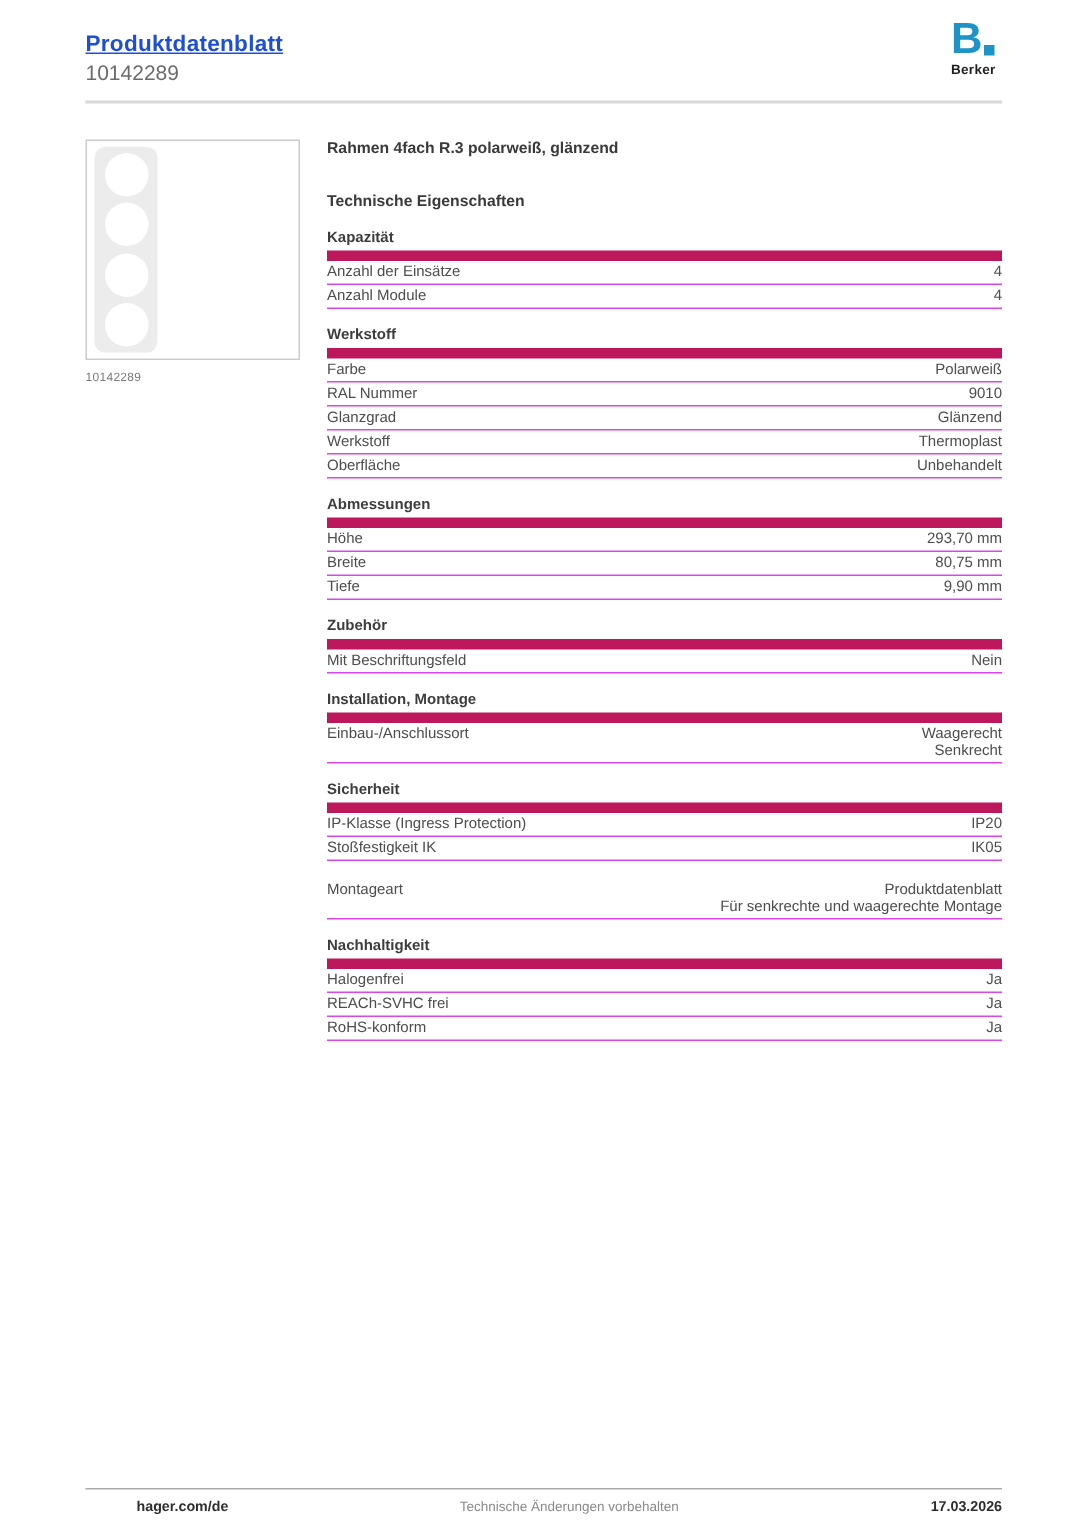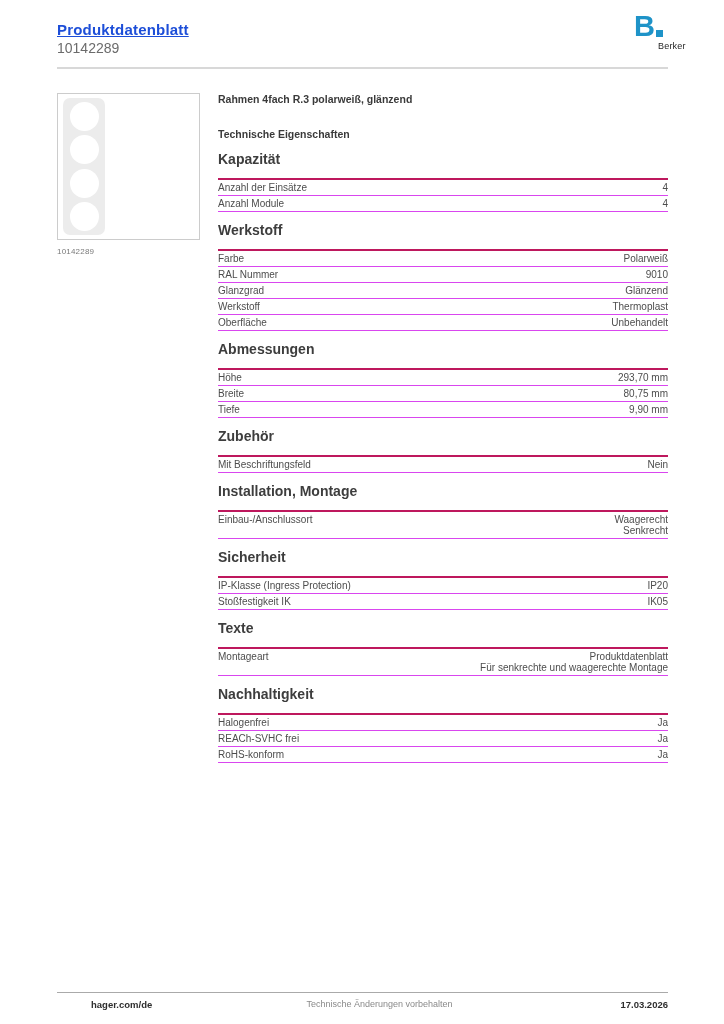--- a/index.html
+++ b/index.html
@@ -14,37 +14,37 @@
 
   
   .header { position:absolute; left:57px; top:21px; }
   .doc-title { font-size:15px; font-weight:bold; color:#1d4ed8; letter-spacing:.2px;text-decoration:underline; }
   .doc-number { font-size:14px; color:#6b6b6b; margin-top:2px; }
   .header-rule { position:absolute; left:57px; right:56px; top:67px; height:2px; background:#d8d8d8; }
 
   .logo { position:absolute; right:58px; top:12px; text-align:left; width:32px; }
   .logo-mark { font-size:29px; font-weight:bold; color:#1e93c8; line-height:28px; letter-spacing:-1px; display:flex; align-items:flex-end; }
   .logo-dot { display:inline-block; width:7px; height:7px; background:#1e93c8; margin-left:2px; margin-bottom:3px; }
-  .logo-name { font-size:9px; font-weight:normal; color:#1f1f1f; margin-top:1px; letter-spacing:.2px;margin-left:24px; }
+  .logo-name { font-size:9px; font-weight:bold; color:#1f1f1f; margin-top:1px; letter-spacing:.2px; }
 
   
   .product-figure { position:absolute; left:57px; top:93px; width:143px; }
   .product-image-box { width:143px; height:147px; border:1px solid #cccccc; background:#fff; position:relative; }
   .frame-graphic { position:absolute; left:5px; top:4px; width:42px; height:137px; background:#ececec; border-radius:7px;
     display:flex; flex-direction:column; justify-content:space-evenly; align-items:center; }
   .frame-hole { width:29px; height:29px; background:#ffffff; border-radius:50%; }
   .figure-caption { margin-top:7px; font-size:8px; color:#7a7a7a; letter-spacing:.2px; }
 
   
   .content { position:absolute; left:218px; top:93px; width:450px; }
   .product-title { font-size:10.5px; font-weight:bold; color:#3a3a3a; line-height:13px; }
   .content-heading { font-size:10.5px; font-weight:bold; color:#3a3a3a; line-height:13px; margin-top:22px; }
 
   .spec-section { margin-top:12px; }
-  .spec-section-title { font-size:14px; font-weight:bold; color:#3d3d3d; line-height:12px; padding-bottom:13px; border-bottom:2px solid #be185d; }
+  .spec-section-title { font-size:10px; font-weight:bold; color:#3d3d3d; line-height:12px; padding-bottom:2px; border-bottom:7px solid #be185d; }
   .spec-row { display:flex; justify-content:space-between; align-items:flex-start; padding:2px 0; border-bottom:1px solid #d946ef; }
   .spec-label { font-size:10px; color:#4d4d4d; line-height:11px; white-space:nowrap; }
   .spec-value { font-size:10px; color:#4d4d4d; line-height:11px; text-align:right; }
   .spec-value div { line-height:11px; }
 
   
   .footer-rule { position:absolute; left:57px; right:56px; top:992px; height:1px; background:#aaaaaa; }
   .footer { position:absolute; left:57px; right:56px; top:999px; display:flex; justify-content:space-between; align-items:baseline;margin-left:34px; }
   .footer-left { font-size:9.5px; font-weight:bold; color:#2e2e2e; }
   .footer-center { font-size:9px; color:#8a8a8a; position:absolute; left:0; right:0; text-align:center; }
@@ -209,21 +209,20 @@
   <div class="spec-row">
     <div class="spec-label">Stoßfestigkeit IK</div>
     <div class="spec-value">
                 <div>IK05</div>
               </div>
   </div>
 </div>
   </div>
 
   <div class="spec-section">
-    <div class="spec-section-title">Texte</div>
     <div>
   <div class="spec-row">
     <div class="spec-label">Montageart</div>
     <div class="spec-value">
                 <div>Produktdatenblatt</div>
                 <div>Für senkrechte und waagerechte Montage</div>
               </div>
   </div>
 </div>
   </div>

